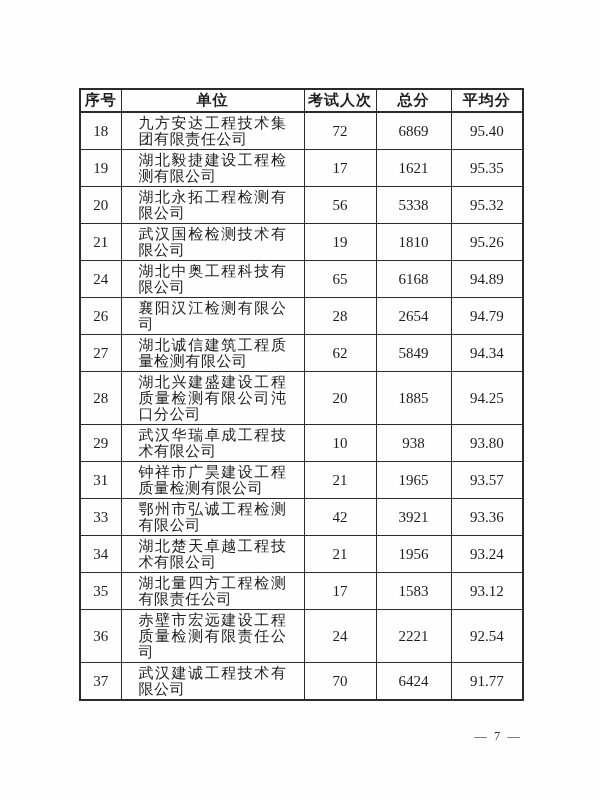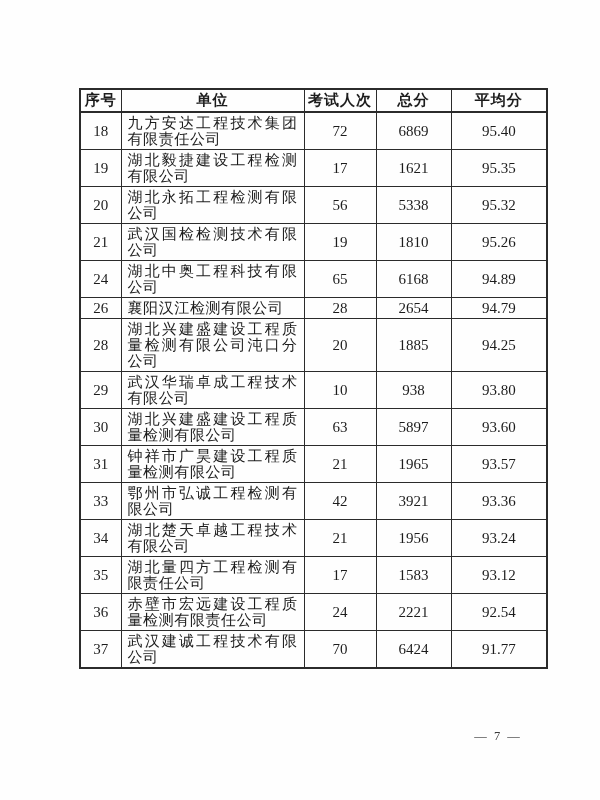--- a/index.html
+++ b/index.html
@@ -38,26 +38,26 @@
   }
   .score-table td {
     padding: 2px 4px;
     line-height: 16px;
     text-align: center;
   }
   .col-seq   { width: 41px; }
   .col-unit  { width: 183px; }
   .col-count { width: 72px; }
   .col-total { width: 75px; }
-  .col-avg   { width: 96px; border-radius: 7px; }
+  .col-avg   { width: 72px; border-radius: 7px; }
   .score-table td.col-unit {
     text-align: justify;
     text-align-last: left;
     letter-spacing: 0.6px;
-    padding: 2px 6px;
+    padding: 2px 17px;
   }
   .page-number {
     position: absolute;
     left: 436px; top: 729px;
     width: 124px;
     text-align: center;
     font-size: 12.5px;
     letter-spacing: 2px;
     color: #3a3a3a;
   }
@@ -113,39 +113,39 @@
           <td class="col-avg">94.89</td>
         </tr>
         <tr>
           <td class="col-seq">26</td>
           <td class="col-unit">襄阳汉江检测有限公司</td>
           <td class="col-count">28</td>
           <td class="col-total">2654</td>
           <td class="col-avg">94.79</td>
         </tr>
         <tr>
+          <td class="col-seq">27</td>
+          <td class="col-unit">湖北诚信建筑工程质量检测有限公司</td>
+          <td class="col-count">62</td>
+          <td class="col-total">5849</td>
+          <td class="col-avg">94.34</td>
+        </tr>
+        <tr>
           <td class="col-seq">28</td>
           <td class="col-unit">湖北兴建盛建设工程质量检测有限公司沌口分公司</td>
           <td class="col-count">20</td>
           <td class="col-total">1885</td>
           <td class="col-avg">94.25</td>
         </tr>
         <tr>
           <td class="col-seq">29</td>
           <td class="col-unit">武汉华瑞卓成工程技术有限公司</td>
           <td class="col-count">10</td>
           <td class="col-total">938</td>
           <td class="col-avg">93.80</td>
-        </tr>
-        <tr>
-          <td class="col-seq">30</td>
-          <td class="col-unit">湖北兴建盛建设工程质量检测有限公司</td>
-          <td class="col-count">63</td>
-          <td class="col-total">5897</td>
-          <td class="col-avg">93.60</td>
         </tr>
         <tr>
           <td class="col-seq">31</td>
           <td class="col-unit">钟祥市广昊建设工程质量检测有限公司</td>
           <td class="col-count">21</td>
           <td class="col-total">1965</td>
           <td class="col-avg">93.57</td>
         </tr>
         <tr>
           <td class="col-seq">33</td>

